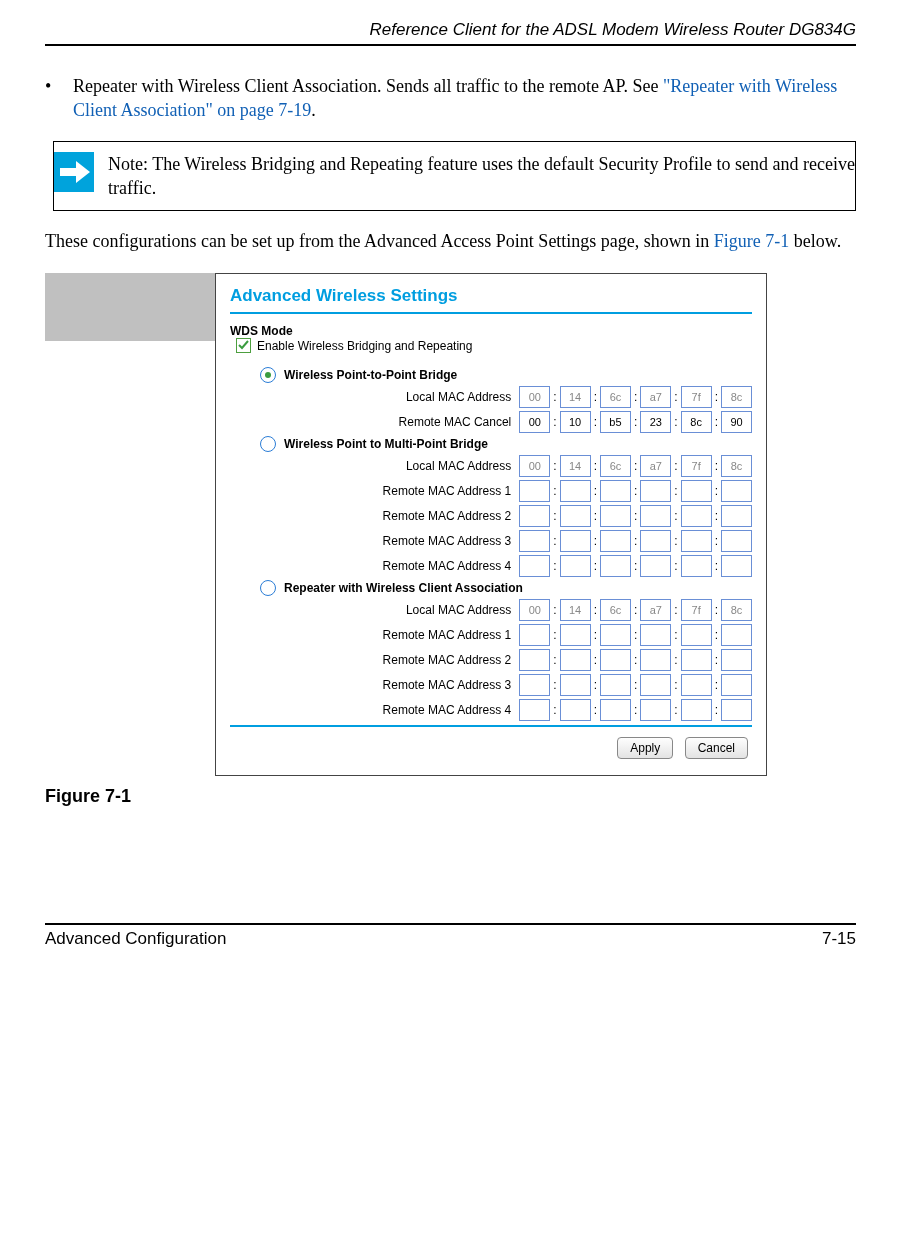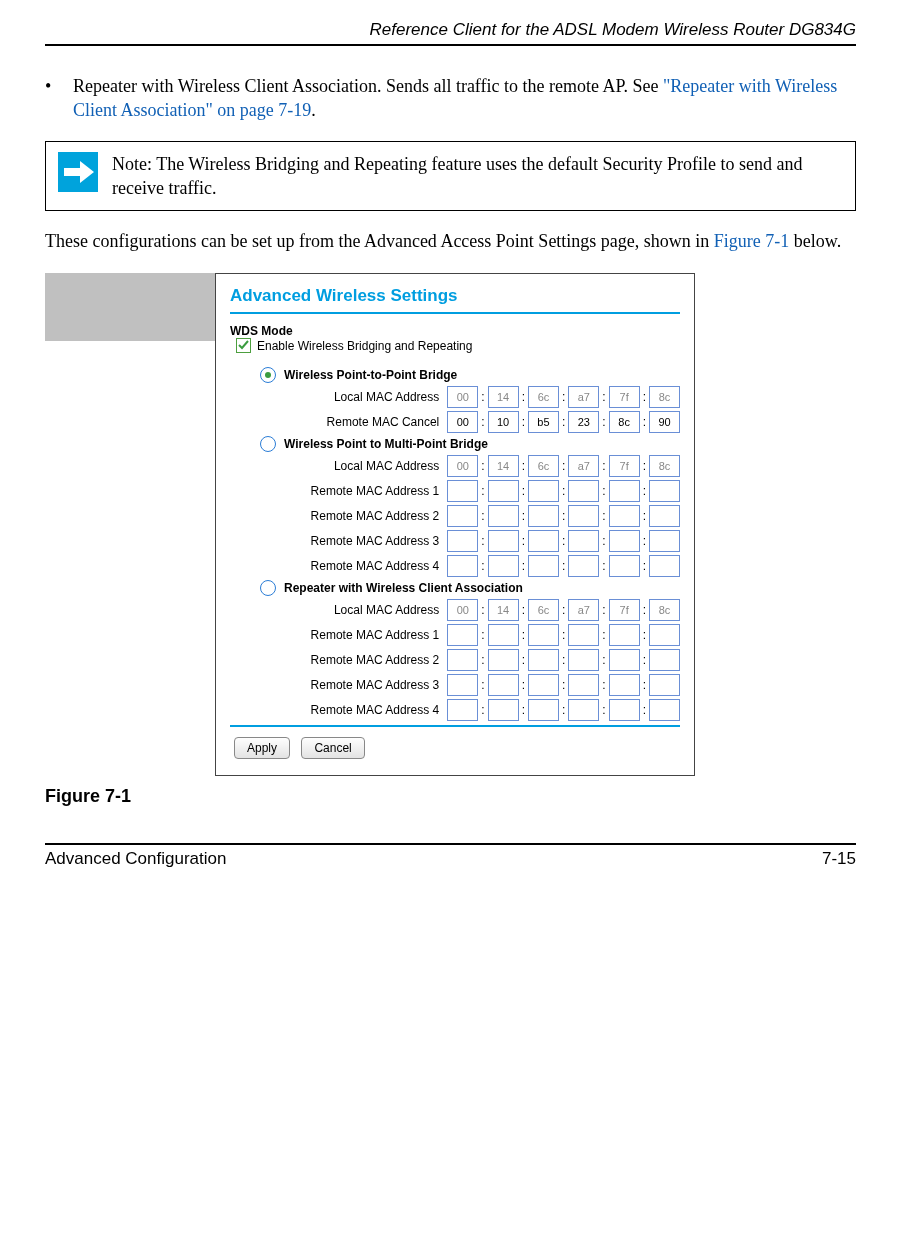--- a/index.html
+++ b/index.html
@@ -34,57 +34,57 @@
     width: 10px;
     flex: 0 0 auto;
   }
   .bullet-text { flex: 1 1 auto; }
   .bold { font-weight: normal; }
   .link { color: #1160b5; }
   .note-box {
     border: 1px solid #000;
     display: flex;
     align-items: flex-start;
-    padding: 10px 12px;
-    margin: 18px 0 18px 0;
+    padding: 10px 0;
+    margin: 18px 0 18px 8px;
   }
   .note-icon {
     width: 40px; height: 40px; flex: 0 0 auto;
     margin-right: 14px;
   }
   .note-text { line-height: 1.35; }
   .para { line-height: 1.35; margin: 12px 0 20px 0;}
   .figure-caption {
     font-family: Arial, Helvetica, sans-serif;
     font-weight: bold;
     font-size: 18px;
     margin-top: 10px;
   }
   .footer {
     border-top: 2px solid #000;
-    margin-top: 36px;
+    margin-top: 116px;
     padding-top: 4px;
     font-family: Arial, Helvetica, sans-serif;
     font-size: 17px;
     display: flex;
     justify-content: space-between;
   }
   .footer-version {
     text-align: center;
     font-family: Arial, Helvetica, sans-serif;
     font-style: italic;
     font-size: 17px;
     margin-top: 8px;
   }
 
   
   .shot-wrap { display:flex; gap:0; }
   .grey-cap { width:170px; height:68px; background:#c0c0c0;}
   .panel {
-    width: 480px;
+    width: 552px;
     border: 1px solid #444;
     background: #fff;
     font-family: Verdana, Arial, sans-serif;
     font-size: 12px;
     padding: 12px 14px 16px 14px;
     box-sizing: border-box;
     color:#000;
   }
   .panel-title {
     color: #009ee0;
@@ -98,21 +98,21 @@
   .chk { width:13px; height:13px; border:1px solid #4d9f3f; display:inline-flex; align-items:center; justify-content:center; background:#fff;}
   .chk svg { display:block;}
   .radio { width:14px; height:14px; border:1px solid #2b7dd6; border-radius:50%; display:inline-flex; align-items:center; justify-content:center; background:#fff; flex:0 0 auto;}
   .radio .dot { width:6px; height:6px; border-radius:50%; background:#3b9c40;}
   .mode-row { display:flex; align-items:center; gap:8px; font-weight:bold; margin-left:30px;}
   .mac-row { display:flex; align-items:center; justify-content:flex-end; gap:2px; margin:3px 0 3px 70px; font-size:12px;}
   .mac-label { flex:1 1 auto; text-align:right; margin-right:6px; font-weight:normal;}
   .mac-box { width:25px; height:18px; border:1px solid #6a8fd6; font-size:11px; text-align:center; font-family:Arial; color:#888; background:#fff;}
   .mac-box.active { color:#000;}
   .colon { padding:0 1px;}
-  .btn-row{ text-align:left; margin-top:0;}
+  .btn-row{ text-align:right; margin-top:0;}
   .btn { display:inline-block; border:1px solid #888; border-radius:4px; padding:3px 12px; background:linear-gradient(#fefefe,#e3e3e3); font-size:12px; margin:0 4px;}
   .section-sp{height:6px;}
 </style>
 </head>
 <body>
 
 <div class="page">
   <div class="header">Reference Client for the ADSL Modem Wireless Router DG834G</div>
 
   <div class="bullet-line">

